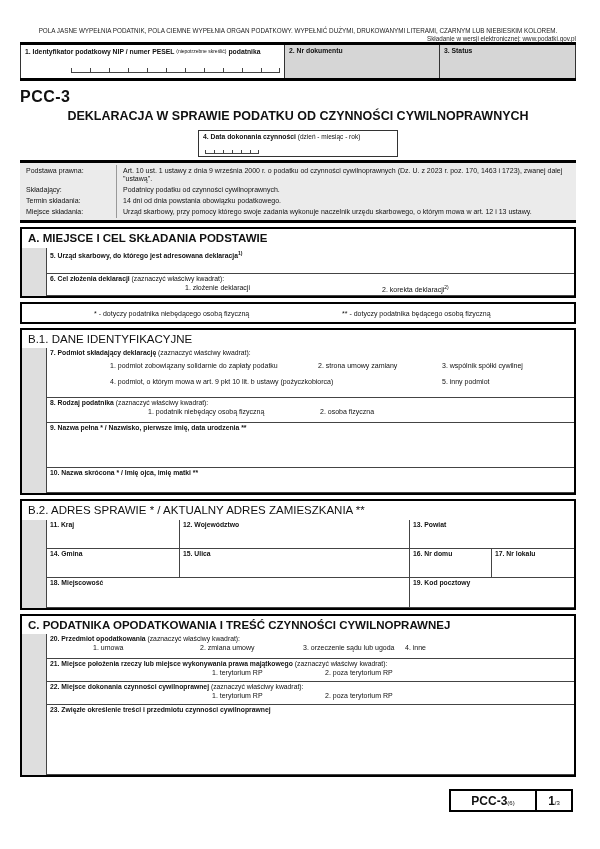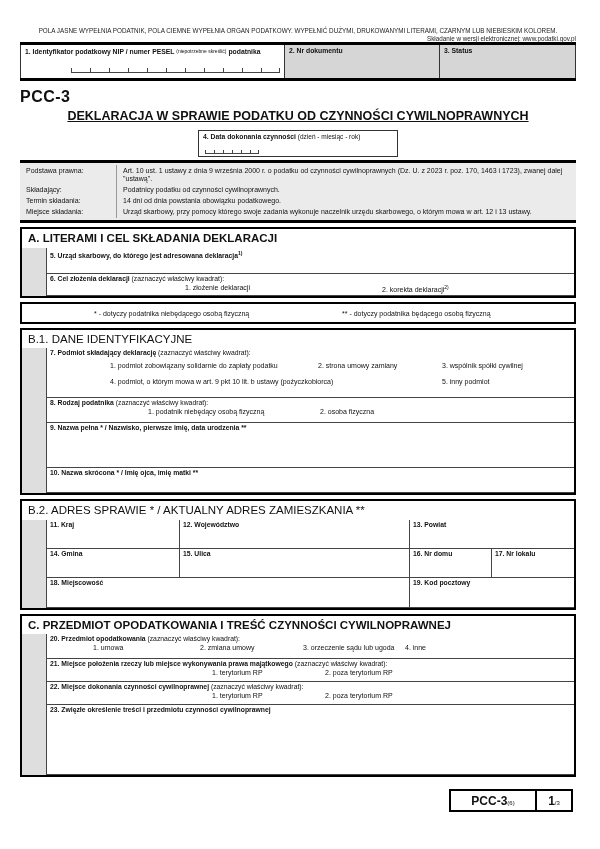--- a/index.html
+++ b/index.html
@@ -23,21 +23,21 @@
   .flab { font-size:6.8px; font-weight:bold; line-height:8px; }
   .flab .small-note { font-weight:normal; font-size:5px; vertical-align:1px; }
   .ticks { position:absolute; left:50px; bottom:5px; display:flex; height:5px; }
   .ticks span { width:19px; height:5px; border-left:1px solid #444; border-bottom:1px solid #444; }
   .ticks span:last-child { border-right:1px solid #444; }
   .ticks.mini { left:6px; bottom:2px; height:4px; }
   .ticks.mini span { width:9px; height:4px; }
 
   
   .formcode { margin-top:7px; font-size:16px; font-weight:bold; letter-spacing:.5px; }
-  .maintitle { margin-top:3px; text-align:center; font-size:12.5px; font-weight:bold;text-decoration:underline; }
+  .maintitle { margin-top:3px; text-align:center; font-size:12.5px; font-weight:bold; }
 
   .date-box { position:relative; width:200px; height:27px; margin:7px auto 0;
     border:1px solid #333; padding:2px 4px; }
 
   
   .legal { margin-top:3px; border-top:3px solid #000; border-bottom:3px solid #000;
     background:#ebebeb; padding:2px 0; }
   .legal .row { display:flex; font-size:7px; line-height:8.2px; }
   .legal .lab { width:97px; padding:1.5px 4px 1.5px 6px; border-right:1px solid #999; flex-shrink:0; }
   .legal .val { flex:1; padding:1.5px 6px; }
@@ -152,21 +152,21 @@
       <div class="lab">Termin składania:</div>
       <div class="val">14 dni od dnia powstania obowiązku podatkowego.</div>
     </div>
     <div class="row">
       <div class="lab">Miejsce składania:</div>
       <div class="val">Urząd skarbowy, przy pomocy którego swoje zadania wykonuje naczelnik urzędu skarbowego, o którym mowa w art. 12 i 13 ustawy.</div>
     </div>
   </div>
 
   <div class="section">
-    <div class="sec-head bold">A. LITERAMI I CEL SKŁADANIA DEKLARACJI</div>
+    <div class="sec-head bold">A. MIEJSCE I CEL SKŁADANIA PODSTAWIE</div>
     <div class="fields">
       <div class="fbox h26">
         <div class="flab"><span>5. Urząd skarbowy, do którego jest adresowana deklaracja</span><sup>1)</sup></div>
       </div>
       <div class="fbox">
         <div class="flab"><span>6. Cel złożenia deklaracji</span>
           <span style="font-weight:normal">(zaznaczyć właściwy kwadrat):</span></div>
         <div class="optrow">
           <span class="opt" style="left:135px"><span>1. złożenie deklaracji</span></span>
           <span class="opt" style="left:332px"><span>2. korekta deklaracji</span><sup>2)</sup></span>
@@ -252,21 +252,21 @@
             </div>
           <div class="gcell w-kod" style="height:29px">
               <div class="flab">19. Kod pocztowy</div>
             </div>
         </div>
       </div>
     </div>
   </div>
 
   <div class="section">
-    <div class="sec-head bold">C. PRZEDMIOT OPODATKOWANIA I TREŚĆ CZYNNOŚCI CYWILNOPRAWNEJ</div>
+    <div class="sec-head bold">C. PODATNIKA OPODATKOWANIA I TREŚĆ CZYNNOŚCI CYWILNOPRAWNEJ</div>
     <div class="fields">
       <div class="fbox h25">
         <div class="flab"><span>20. Przedmiot opodatkowania</span>
           <span style="font-weight:normal">(zaznaczyć właściwy kwadrat):</span></div>
         <div class="optrow">
           <span class="opt" style="left:43px">1. umowa</span>
           <span class="opt" style="left:150px">2. zmiana umowy</span>
           <span class="opt" style="left:253px">3. orzeczenie sądu lub ugoda</span>
           <span class="opt" style="left:355px">4. inne</span>
         </div>

